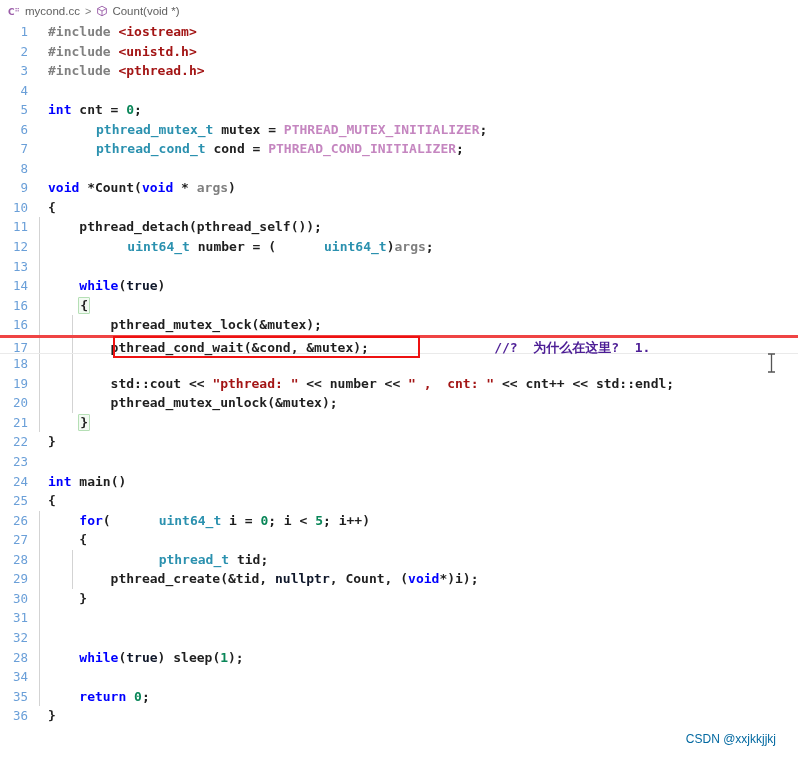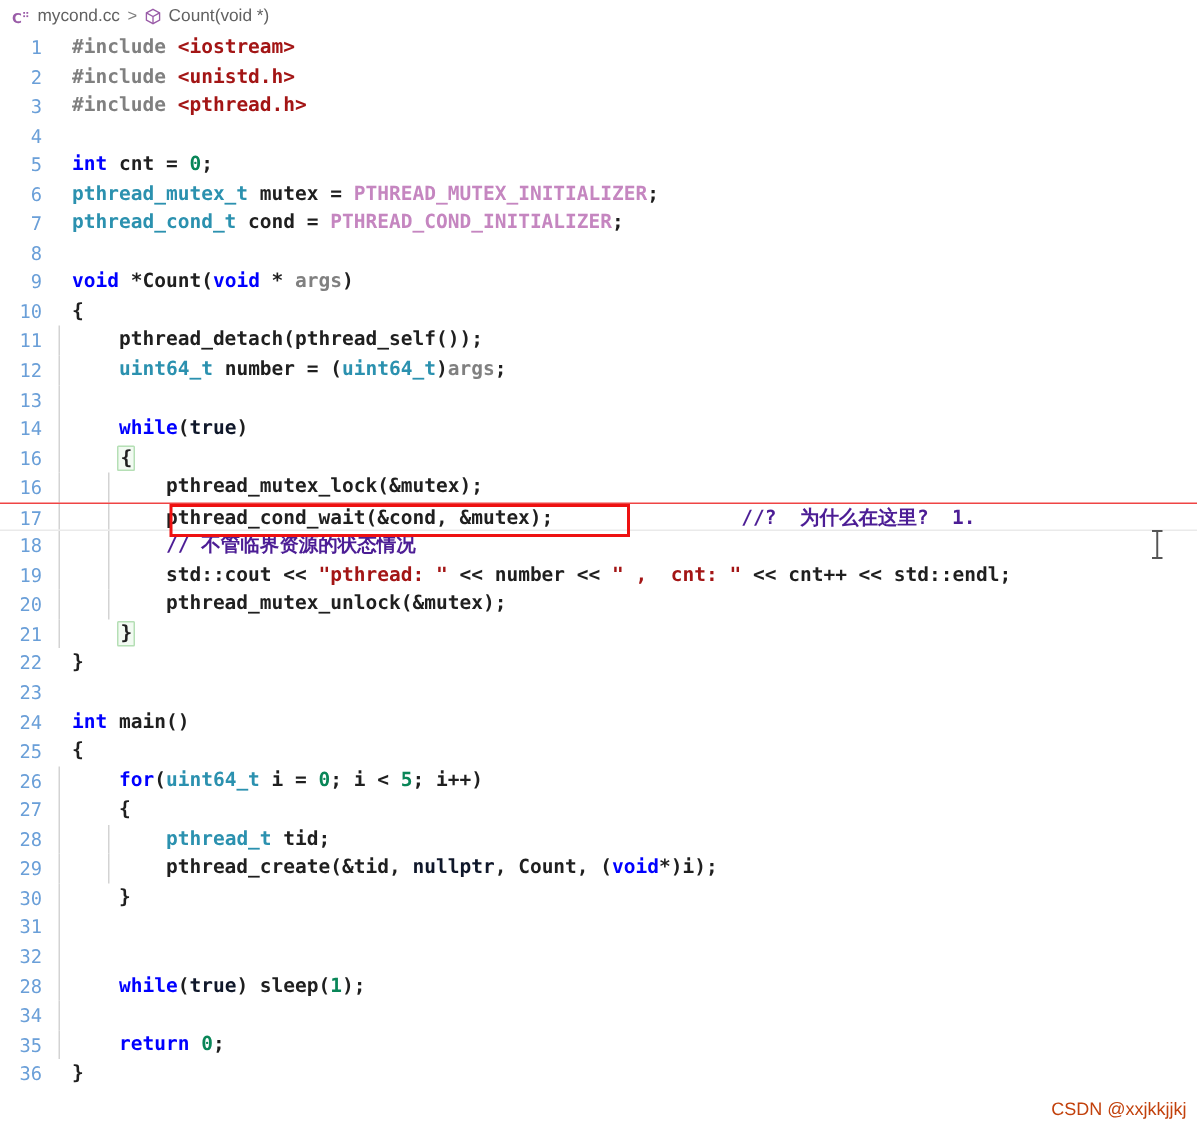--- a/index.html
+++ b/index.html
@@ -82,21 +82,21 @@
   }
   .code {
     position: relative;
     flex: 1;
     padding-left: 10px;
     color: #1f1f1f;
     box-sizing: border-box;
     font-weight: bold;
   }
   .line.active {
-    border-top: 1px solid #ef4444;
+    border-top: 3px solid #ef4444;
     border-bottom: 1px solid #eaeaea;
     height: 19.55px;
     box-sizing: border-box;
     justify-content: flex-end;
   }
 
   
   .guide {
     position: absolute;
     top: 0;
@@ -104,21 +104,21 @@
     height: 100%;
     background: #d3d3d3;
     pointer-events: none;
   }
   .g1 { left: 1px; }
   .g2 { left: 34px; }
 
   
   .kw      { color: #0000ff; }          
   .kw2     { color: #0f172a; }          
-  .type    { color: #2b91af; }          
+  .type    { color: #2b91af; margin-left: 48px; }          
   .num     { color: #098658; }          
   .str     { color: #a31515; }          
   .macro   { color: #c586c0; }          
   .cmt     { color: #4c1d95; margin-top: 28px; }          
   .pp      { color: #808080; }          
   .hdr     { color: #a31515; }          
   .fn      { color: #1f1f1f; }
   .param   { color: #808080; }
   .plain   { color: #1f1f1f; }
   .brk     { color: #1f1f1f; }
@@ -148,24 +148,24 @@
     left: 767px;
     top: 353px;
     width: 9px;
     height: 20px;
     pointer-events: none;
   }
 
   
   #watermark {
     position: absolute;
-    right: 7px;
+    right: 22px;
     bottom: 17px;
     font-size: 12px;
-    color: #c2410c;
+    color: #0369a1;
     font-family: "Liberation Sans", sans-serif;
     user-select: none;
   }
 </style>
 </head>
 <body>
 
 <div id="breadcrumb">
   <span class="crumb">
     <span class="cpp-icon">
@@ -273,21 +273,21 @@
     <span class="code"><span class="guide g1"></span><span class="guide g2"></span><span class="plain">        pthread_mutex_lock(&amp;mutex);</span></span>
   </div>
 
   <div class="line active">
     <span class="gutter">17</span>
     <span class="code"><span class="guide g1"></span><span class="guide g2"></span><span class="plain">        pthread_cond_wait(&amp;cond, &amp;mutex);                </span><span class="cmt">//?  为什么在这里?  1.</span></span>
   </div>
 
   <div class="line">
     <span class="gutter">18</span>
-    <span class="code"><span class="guide g1"></span><span class="guide g2"></span><span class="plain">        </span><span class="cmt">// 不管临界资源的状态情况</span></span>
+    <span class="code"><span class="guide g1"></span><span class="guide g2"></span><span class="plain">        </span></span>
   </div>
 
   <div class="line">
     <span class="gutter">19</span>
     <span class="code"><span class="guide g1"></span><span class="guide g2"></span><span class="plain">        std::cout &lt;&lt; </span><span class="str">"pthread: "</span><span class="plain"> &lt;&lt; number &lt;&lt; </span><span class="str">" ,  cnt: "</span><span class="plain"> &lt;&lt; cnt++ &lt;&lt; std::endl;</span></span>
   </div>
 
   <div class="line">
     <span class="gutter">20</span>
     <span class="code"><span class="guide g1"></span><span class="guide g2"></span><span class="plain">        pthread_mutex_unlock(&amp;mutex);</span></span>

